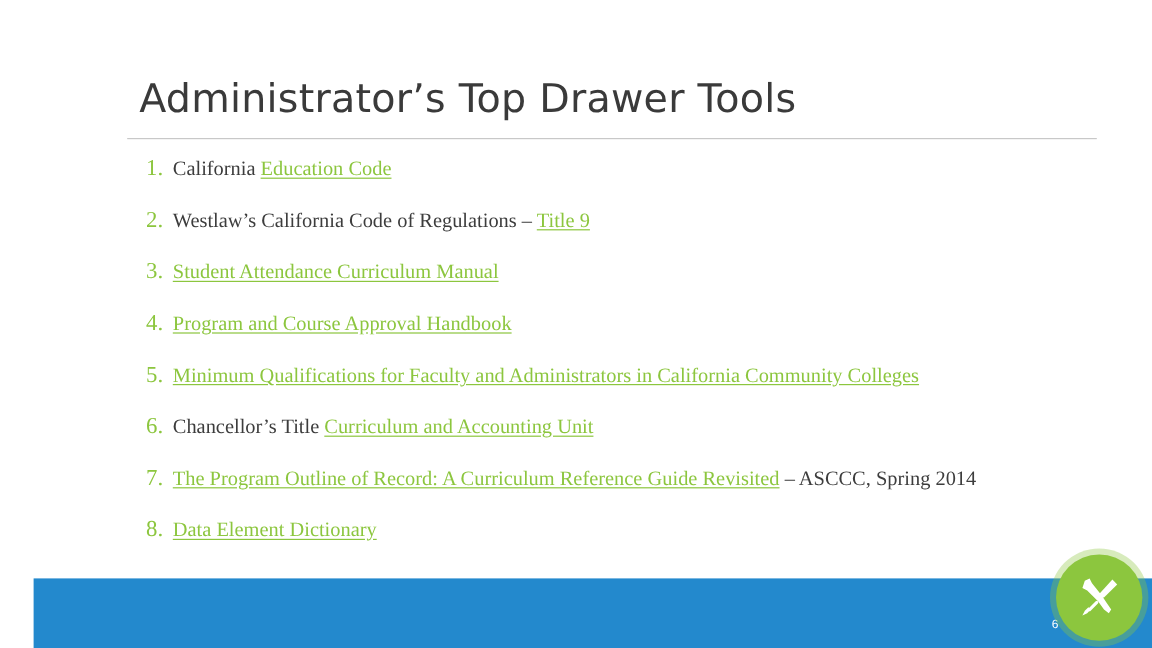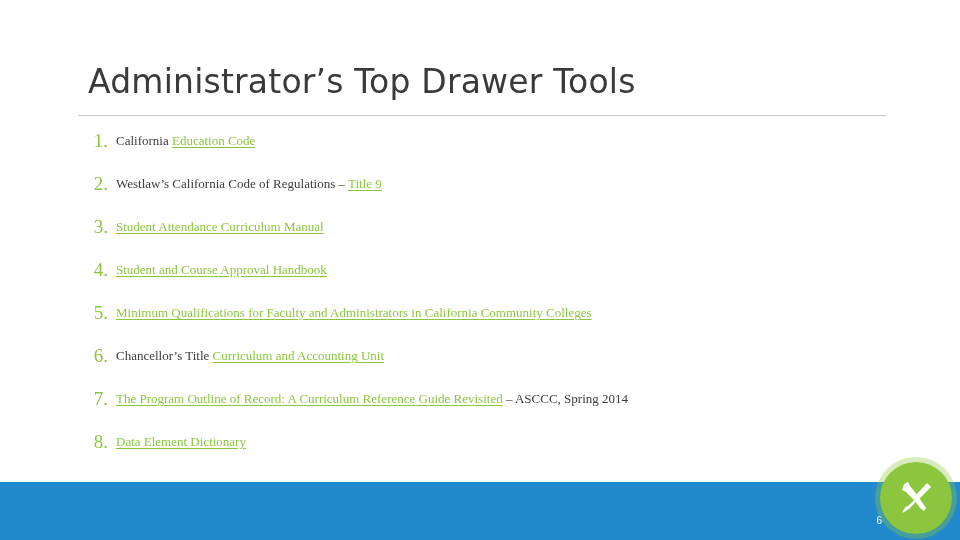--- a/index.html
+++ b/index.html
@@ -12,20 +12,21 @@
     background: #ffffff;
     font-family: "Liberation Sans", sans-serif;
     overflow: hidden;
     position: relative;
   }
 
   .slide {
     position: absolute;
     inset: 0;
     background: #ffffff;
+    margin-left: 28px;
   }
 
   
   .title {
     position: absolute;
     left: 88px;
     top: 62px;
     width: 800px;
     font-family: "DejaVu Sans", sans-serif;
     font-size: 33px;
@@ -66,21 +67,21 @@
     font-size: 19px;
     color: #8cc63e;
     line-height: 26px;
     padding-right: 8px;
     box-sizing: border-box;
   }
 
   .text {
     flex: 1 1 auto;
     font-family: "Liberation Serif", serif;
-    font-size: 13px;
+    font-size: 17px;
     line-height: 26px;
     color: #3d3d3d;
   }
 
   .text .lnk {
     color: #8cc63e;
     text-decoration: underline;
     text-underline-offset: 2px;
   }
   .text .plain {
@@ -140,21 +141,21 @@
       <div class="item">
         <div class="num">2.</div>
         <div class="text"><span class="plain">Westlaw’s California Code of Regulations – </span><span class="lnk">Title 9</span></div>
       </div>
       <div class="item">
         <div class="num">3.</div>
         <div class="text"><span class="lnk">Student Attendance Curriculum Manual</span></div>
       </div>
       <div class="item">
         <div class="num">4.</div>
-        <div class="text"><span class="lnk">Student and Course Approval Handbook</span></div>
+        <div class="text"><span class="lnk">Program and Course Approval Handbook</span></div>
       </div>
       <div class="item">
         <div class="num">5.</div>
         <div class="text"><span class="lnk">Minimum Qualifications for Faculty and Administrators in California Community Colleges</span></div>
       </div>
       <div class="item">
         <div class="num">6.</div>
         <div class="text"><span class="plain">Chancellor’s Title </span><span class="lnk">Curriculum and Accounting Unit</span></div>
       </div>
       <div class="item">

